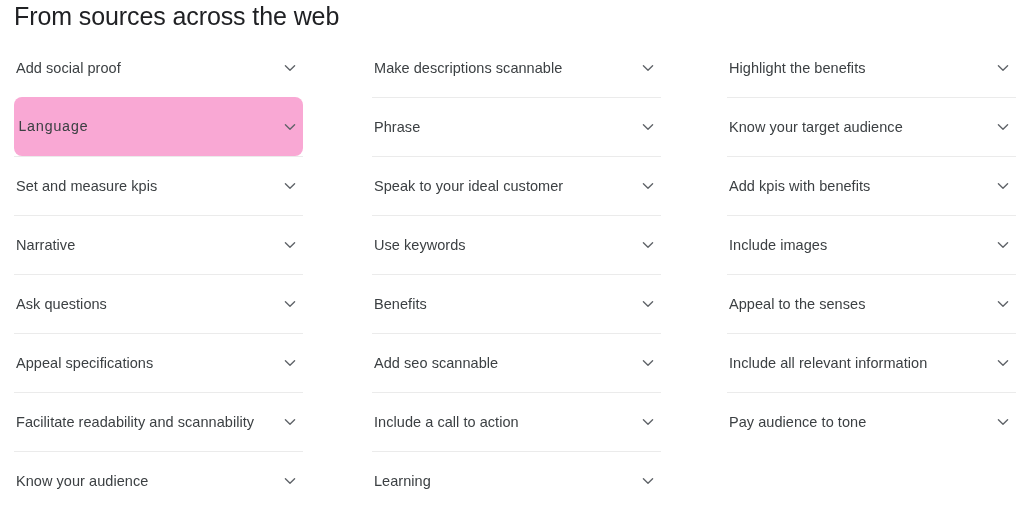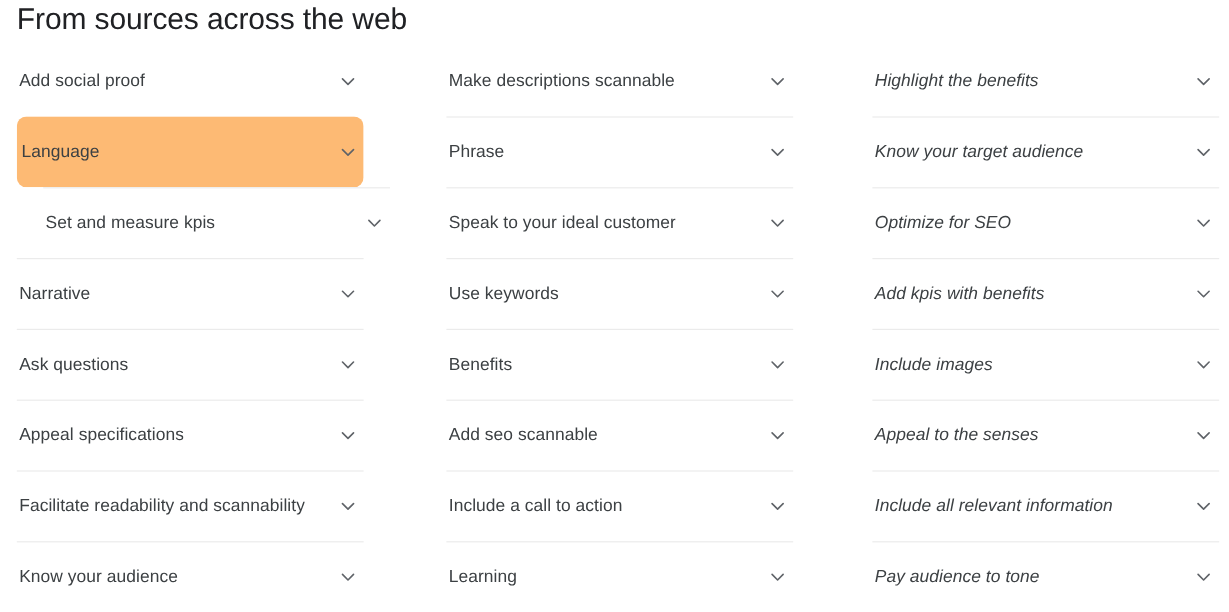--- a/index.html
+++ b/index.html
@@ -60,35 +60,35 @@
     display: flex;
     align-items: center;
     justify-content: space-between;
     border-top: 1px solid #ebebeb;
     cursor: pointer;
     padding: 0 4px 0 0;
   }
 
   .col-1 .accordion-row { width: 289px; }
   .col-2 .accordion-row { width: 289px; }
-  .col-3 .accordion-row { width: 289px; font-style: italic; }
+  .col-3 .accordion-row { width: 289px; }
 
   .accordion-row:first-child {
     border-top: none;
   }
 
   .accordion-row.highlighted {
-    background: #fdba74;
+    background: #f9a8d4;
     border-radius: 8px;
     border-top-color: transparent;
+    font-family: Liberation Mono, monospace;
   }
 
   .accordion-row.highlighted + .accordion-row {
     border-top-color: #ebebeb;
-    margin-left: 22px;
   }
 
   .row-label {
     font-size: 14.5px;
     font-weight: 400;
     color: #3c4043;
     line-height: 20px;
     letter-spacing: 0.05px;
     white-space: nowrap;
     overflow: hidden;
@@ -268,28 +268,20 @@
         </div>
         <div class="accordion-row">
           <div class="row-label">Know your target audience</div>
           <span class="chevron">
             <svg width="16" height="16" viewBox="0 0 16 16" fill="none">
               <path d="M3.4 5.7 L8 10.3 L12.6 5.7" stroke="#5f6368" stroke-width="1.35" stroke-linecap="round" stroke-linejoin="round"></path>
             </svg>
           </span>
         </div>
         <div class="accordion-row">
-          <div class="row-label">Optimize for SEO</div>
-          <span class="chevron">
-            <svg width="16" height="16" viewBox="0 0 16 16" fill="none">
-              <path d="M3.4 5.7 L8 10.3 L12.6 5.7" stroke="#5f6368" stroke-width="1.35" stroke-linecap="round" stroke-linejoin="round"></path>
-            </svg>
-          </span>
-        </div>
-        <div class="accordion-row">
           <div class="row-label">Add kpis with benefits</div>
           <span class="chevron">
             <svg width="16" height="16" viewBox="0 0 16 16" fill="none">
               <path d="M3.4 5.7 L8 10.3 L12.6 5.7" stroke="#5f6368" stroke-width="1.35" stroke-linecap="round" stroke-linejoin="round"></path>
             </svg>
           </span>
         </div>
         <div class="accordion-row">
           <div class="row-label">Include images</div>
           <span class="chevron">

